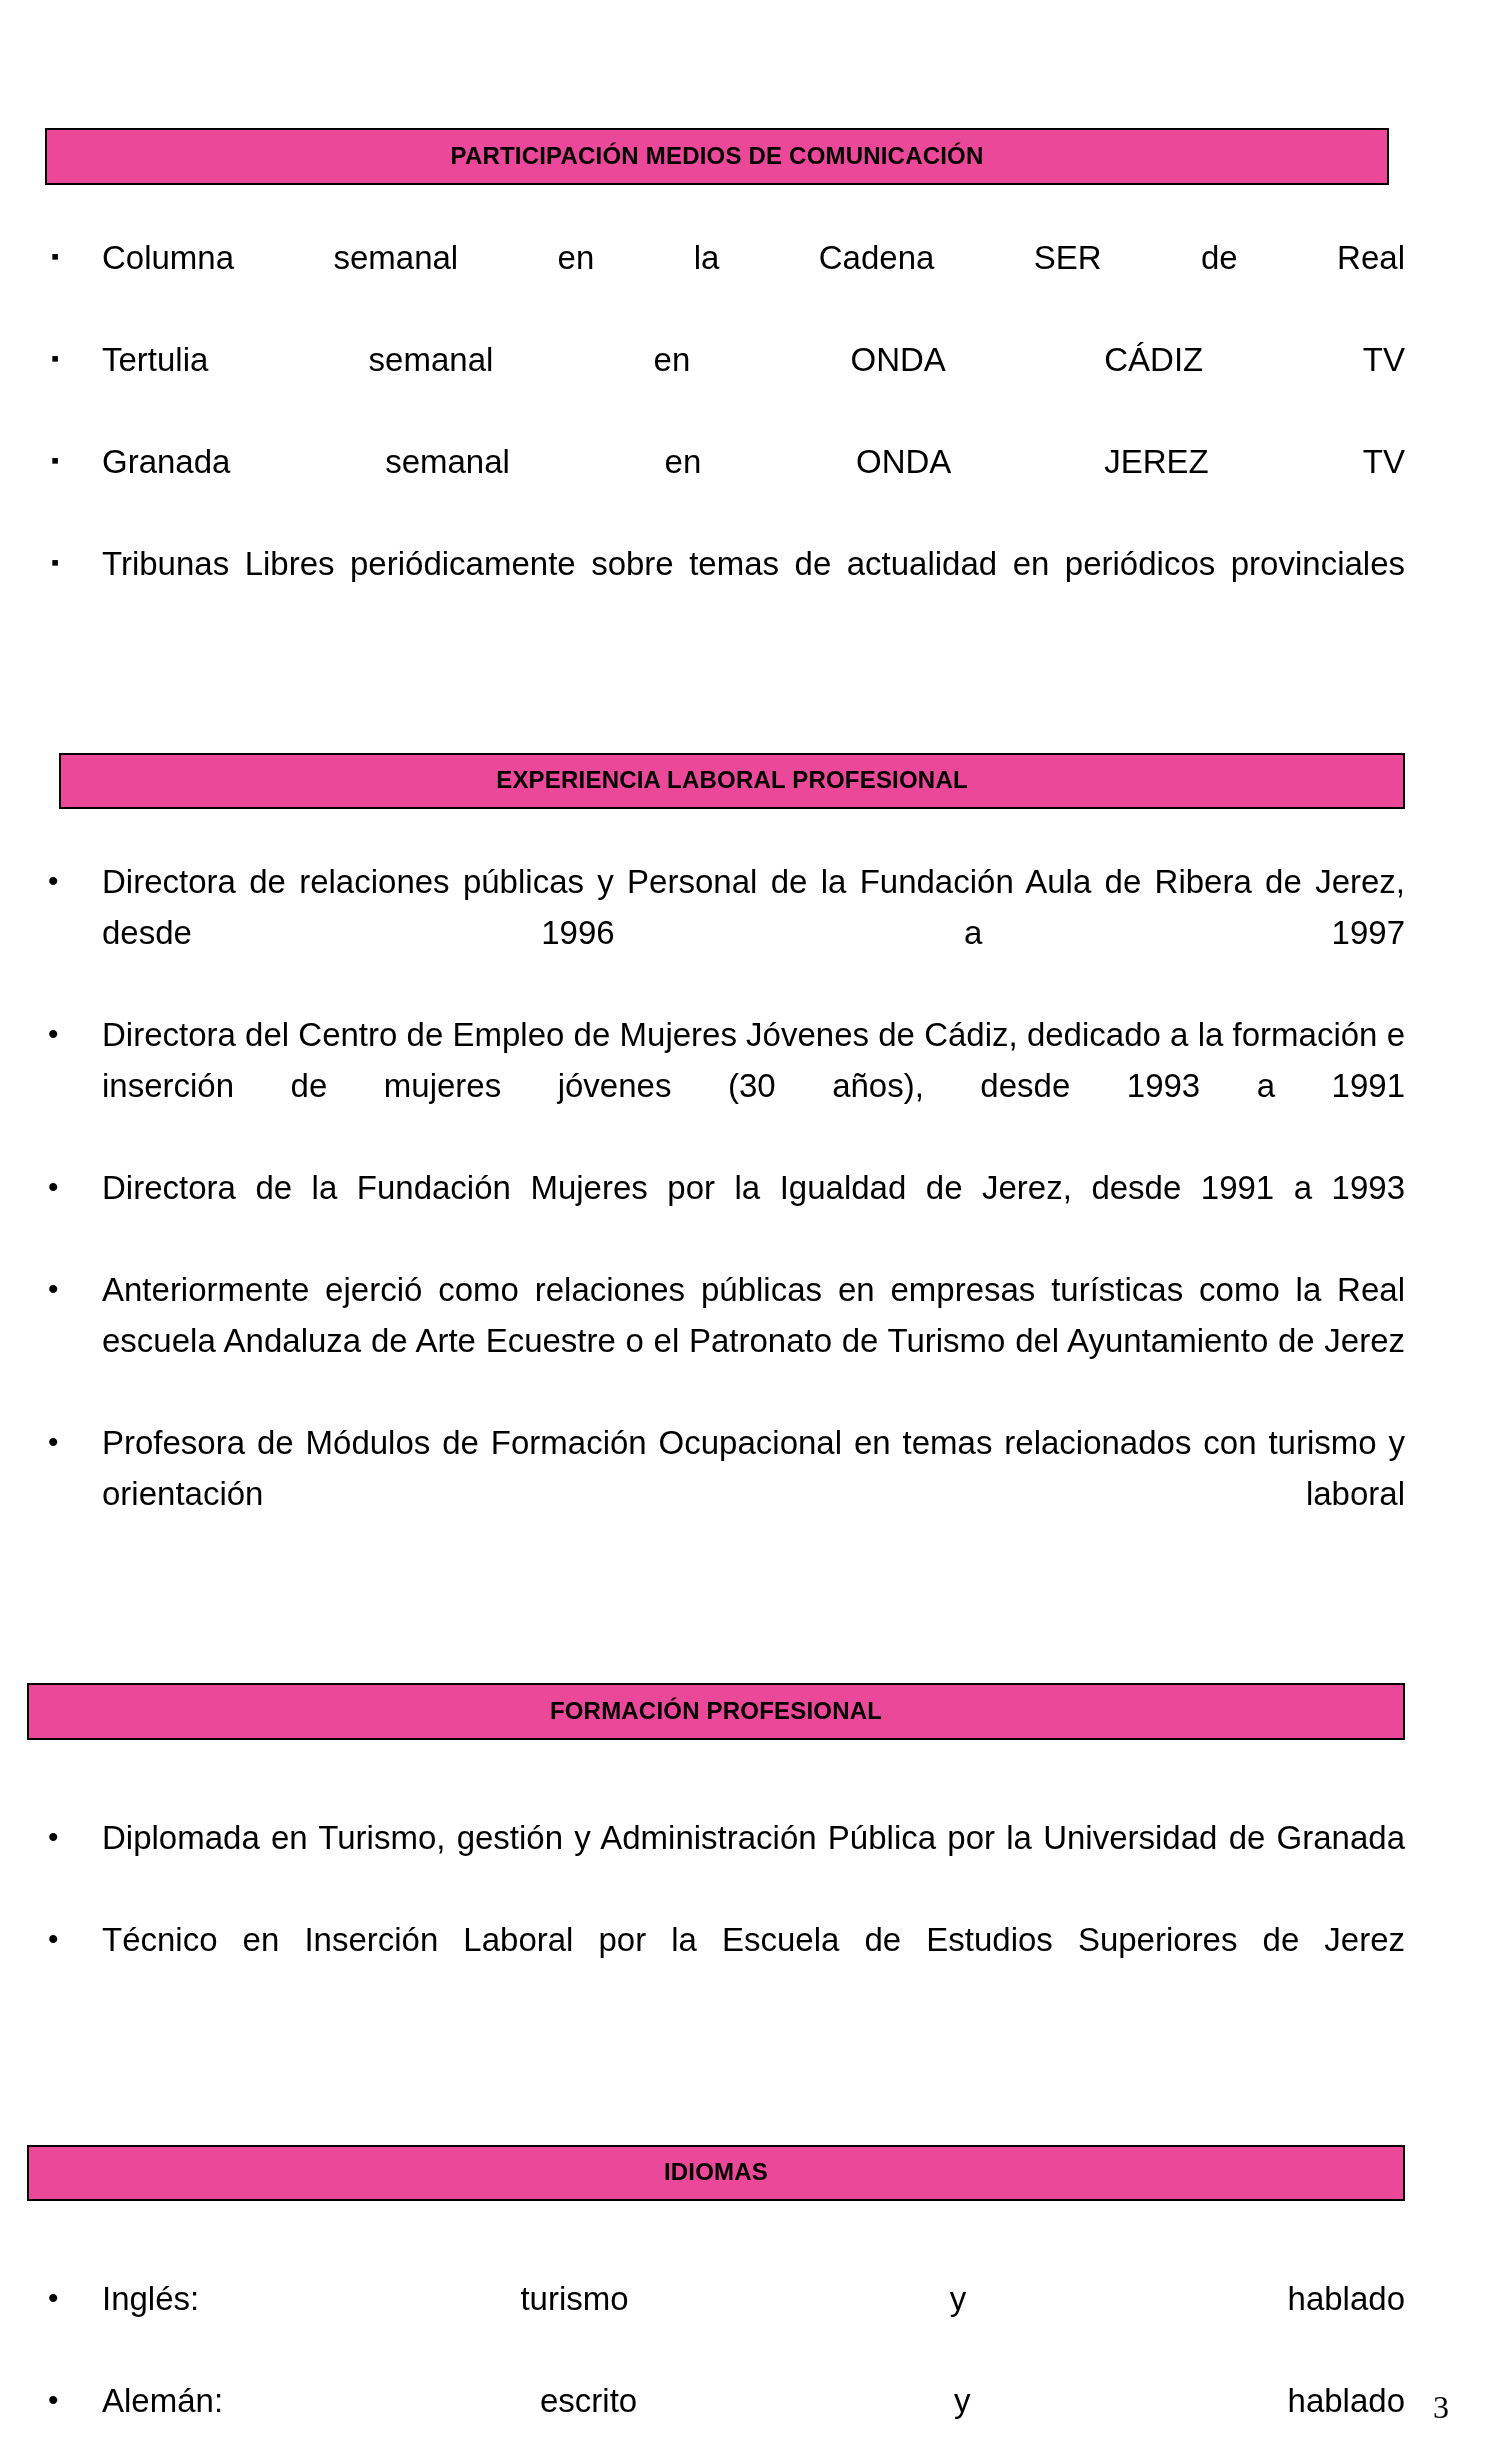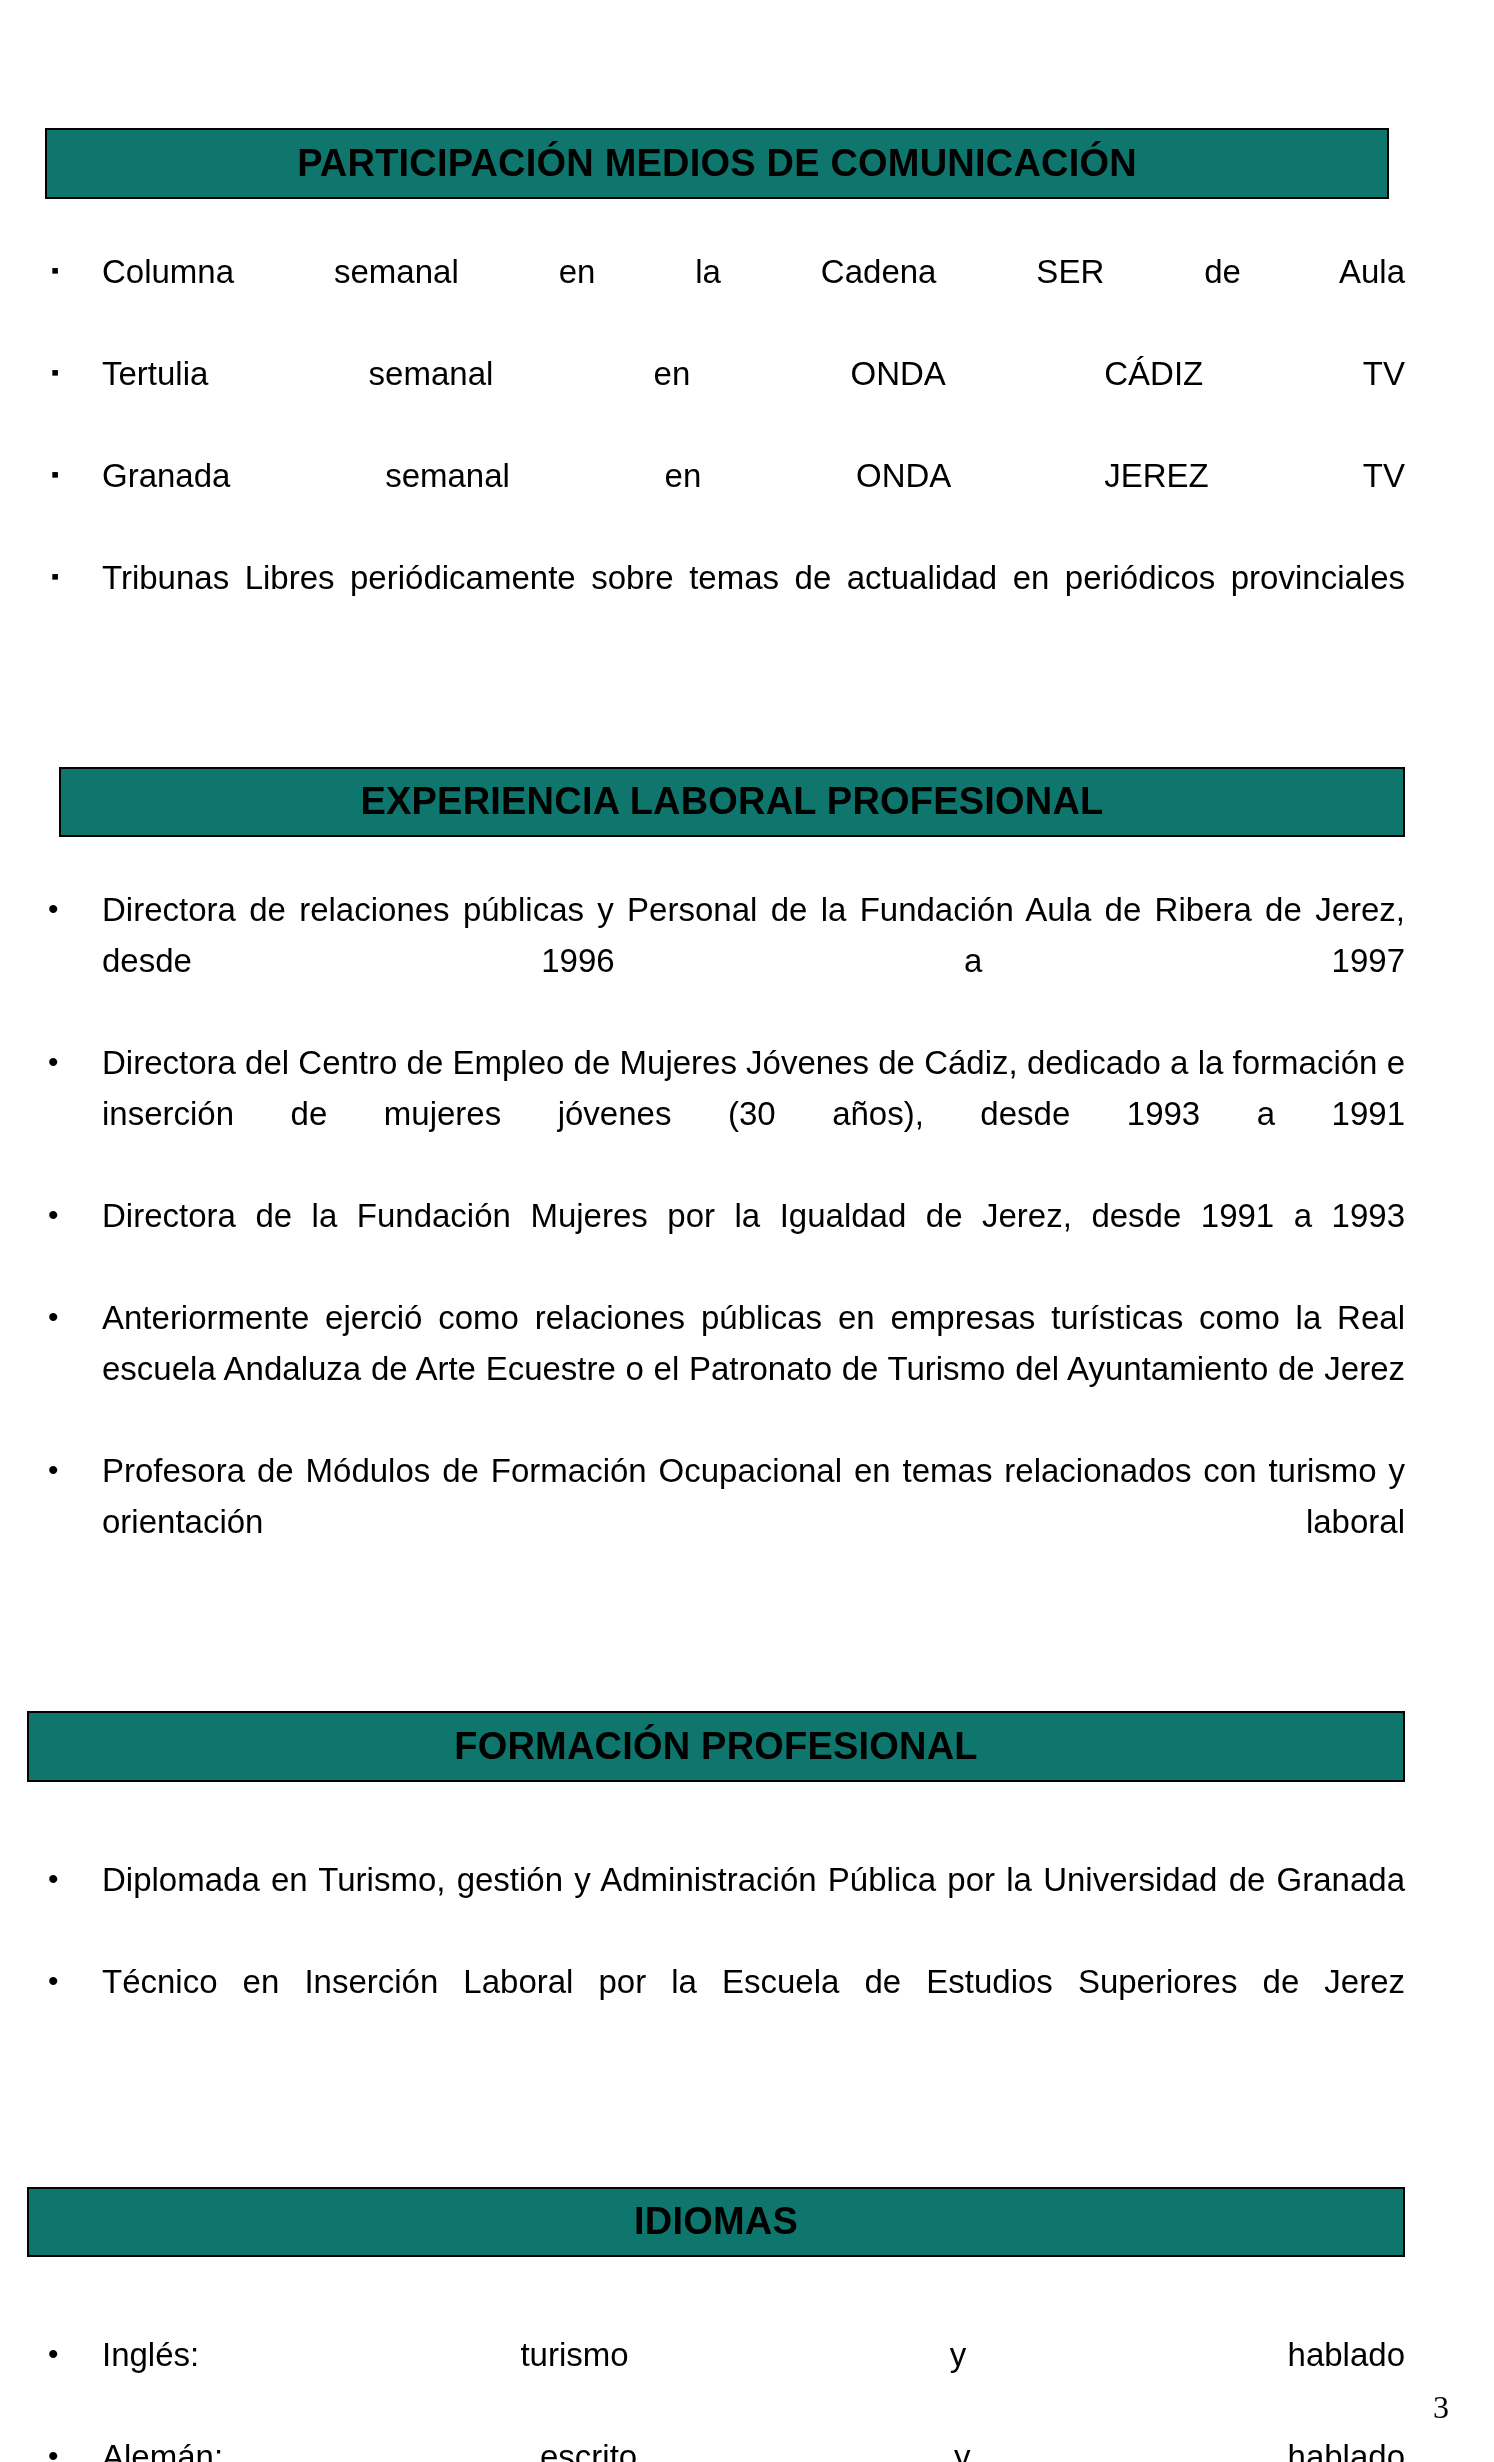--- a/index.html
+++ b/index.html
@@ -28,25 +28,25 @@
   .page-body {
     position: absolute;
     left: 0;
     top: 0;
     width: 1494px;
   }
 
   
   .section-heading {
     box-sizing: border-box;
-    background: #0f766e;
+    background: #ec4899;
     border: 2.3px solid #000000;
     text-align: center;
     font-weight: bold;
-    font-size: 38px;
+    font-size: 24px;
     line-height: 1.0;
     letter-spacing: 0.2px;
     padding: 13.6px 7.5px 15px 7.5px;
     color: #000000;
   }
 
   .heading-wrap {
     box-sizing: border-box;
   }
 
@@ -148,21 +148,21 @@
 
     <div class="heading-wrap hw-media">
       <div class="section-heading">PARTICIPACIÓN MEDIOS DE COMUNICACIÓN</div>
     </div>
 
     <div class="gap-md"></div>
 
     <ul class="bullet-list list-square">
       <li class="bullet-item">
         <span class="marker">▪</span>
-        <span class="btext">Columna semanal en la Cadena SER de Aula</span>
+        <span class="btext">Columna semanal en la Cadena SER de Real</span>
       </li>
       <li class="bullet-item">
         <span class="marker">▪</span>
         <span class="btext">Tertulia semanal en ONDA CÁDIZ TV</span>
       </li>
       <li class="bullet-item">
         <span class="marker">▪</span>
         <span class="btext">Granada semanal en ONDA JEREZ TV</span>
       </li>
       <li class="bullet-item">

